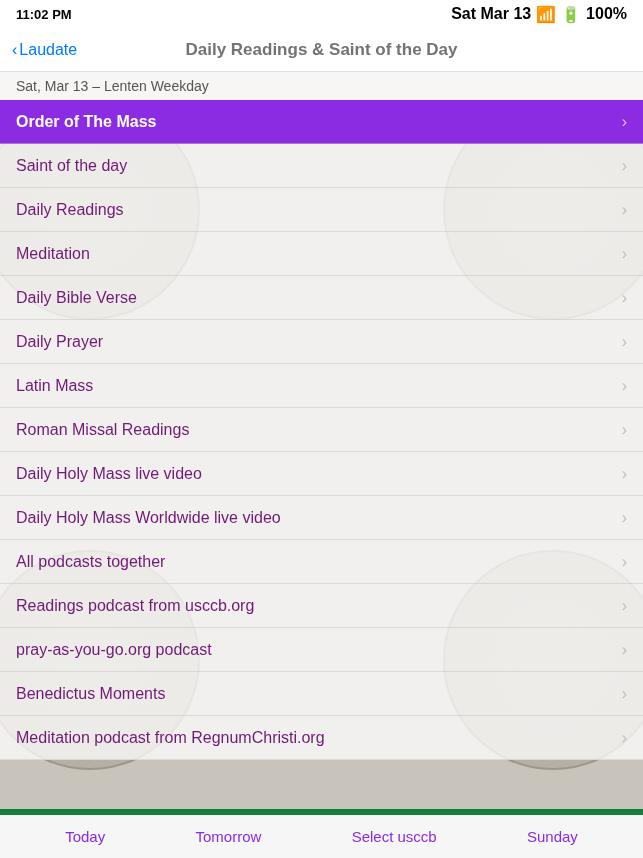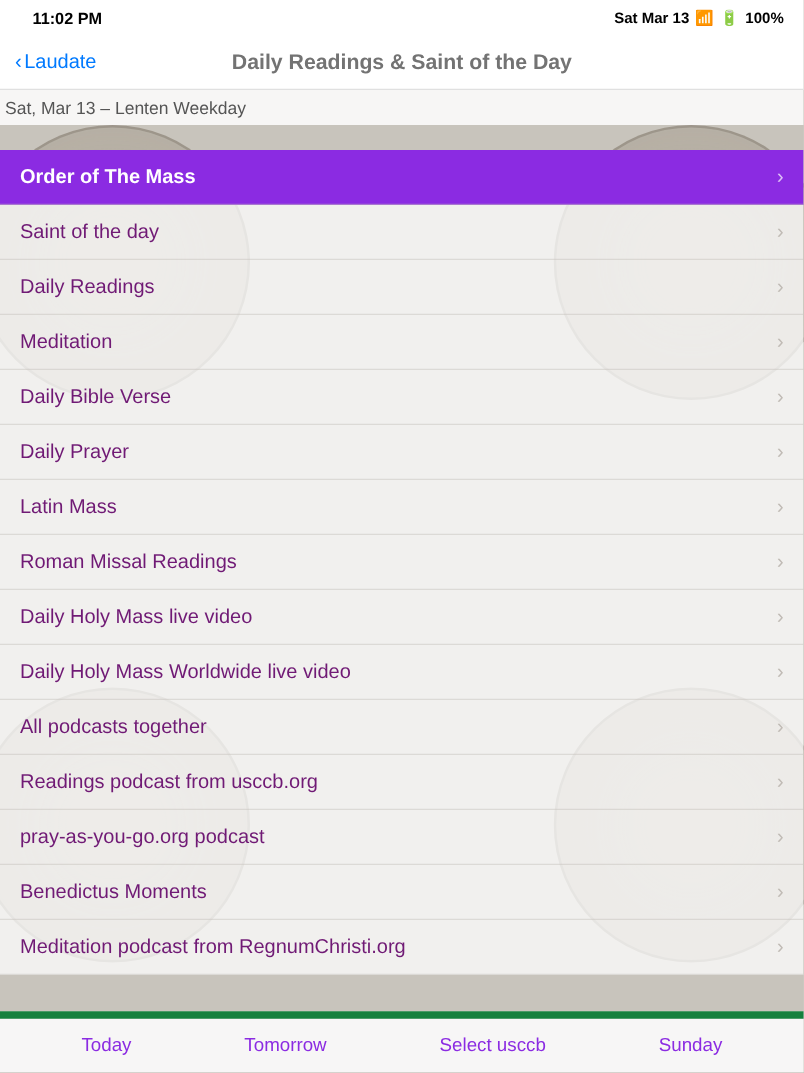--- a/index.html
+++ b/index.html
@@ -56,28 +56,27 @@
       align-items: center;
       padding: 4px 16px;
       height: 28px;
       font-size: 13px;
       font-weight: 600;
     }
 
     .status-time {
       font-size: 13px;
       font-weight: 700;
-      margin-left: 10px;
     }
 
     .status-right {
       display: flex;
       align-items: center;
       gap: 5px;
-      font-size: 12px;
+      font-size: 16px;
     }
 
     
     .nav-bar {
       position: relative;
       z-index: 10;
       background: white;
       display: flex;
       align-items: center;
       justify-content: center;
@@ -102,21 +101,21 @@
       font-weight: 600;
       color: #737373;
       text-align: center;
     }
 
     
     .date-header {
       position: relative;
       z-index: 10;
       background: rgba(255,255,255,0.85);
-      padding: 6px 4px;
+      padding: 6px 16px;
       font-size: 14px;
       color: #555;
       font-weight: 400;
     }
 
     
     .list-container {
       position: relative;
       z-index: 10;
       flex: 1;
@@ -221,21 +220,21 @@
 </div>
 
 <div class="main-content">
 
   <div class="date-header">
     <span>Sat, Mar 13 – Lenten Weekday</span>
   </div>
 
   <div class="list-container">
 
-  <div class="list-item" style="background: rgb(139, 43, 226); margin-top: 20px;">
+  <div class="list-item" style="background: rgb(139, 43, 226);">
         <span class="item-label" style="color: white; font-weight: 600;">Order of The Mass</span>
         <span class="chevron" style="color: rgba(255, 255, 255, 0.7);">›</span>
       </div>
       <div class="list-item">
         <span class="item-label">Saint of the day</span>
         <span class="chevron">›</span>
       </div>
       <div class="list-item">
         <span class="item-label">Daily Readings</span>
         <span class="chevron">›</span>

